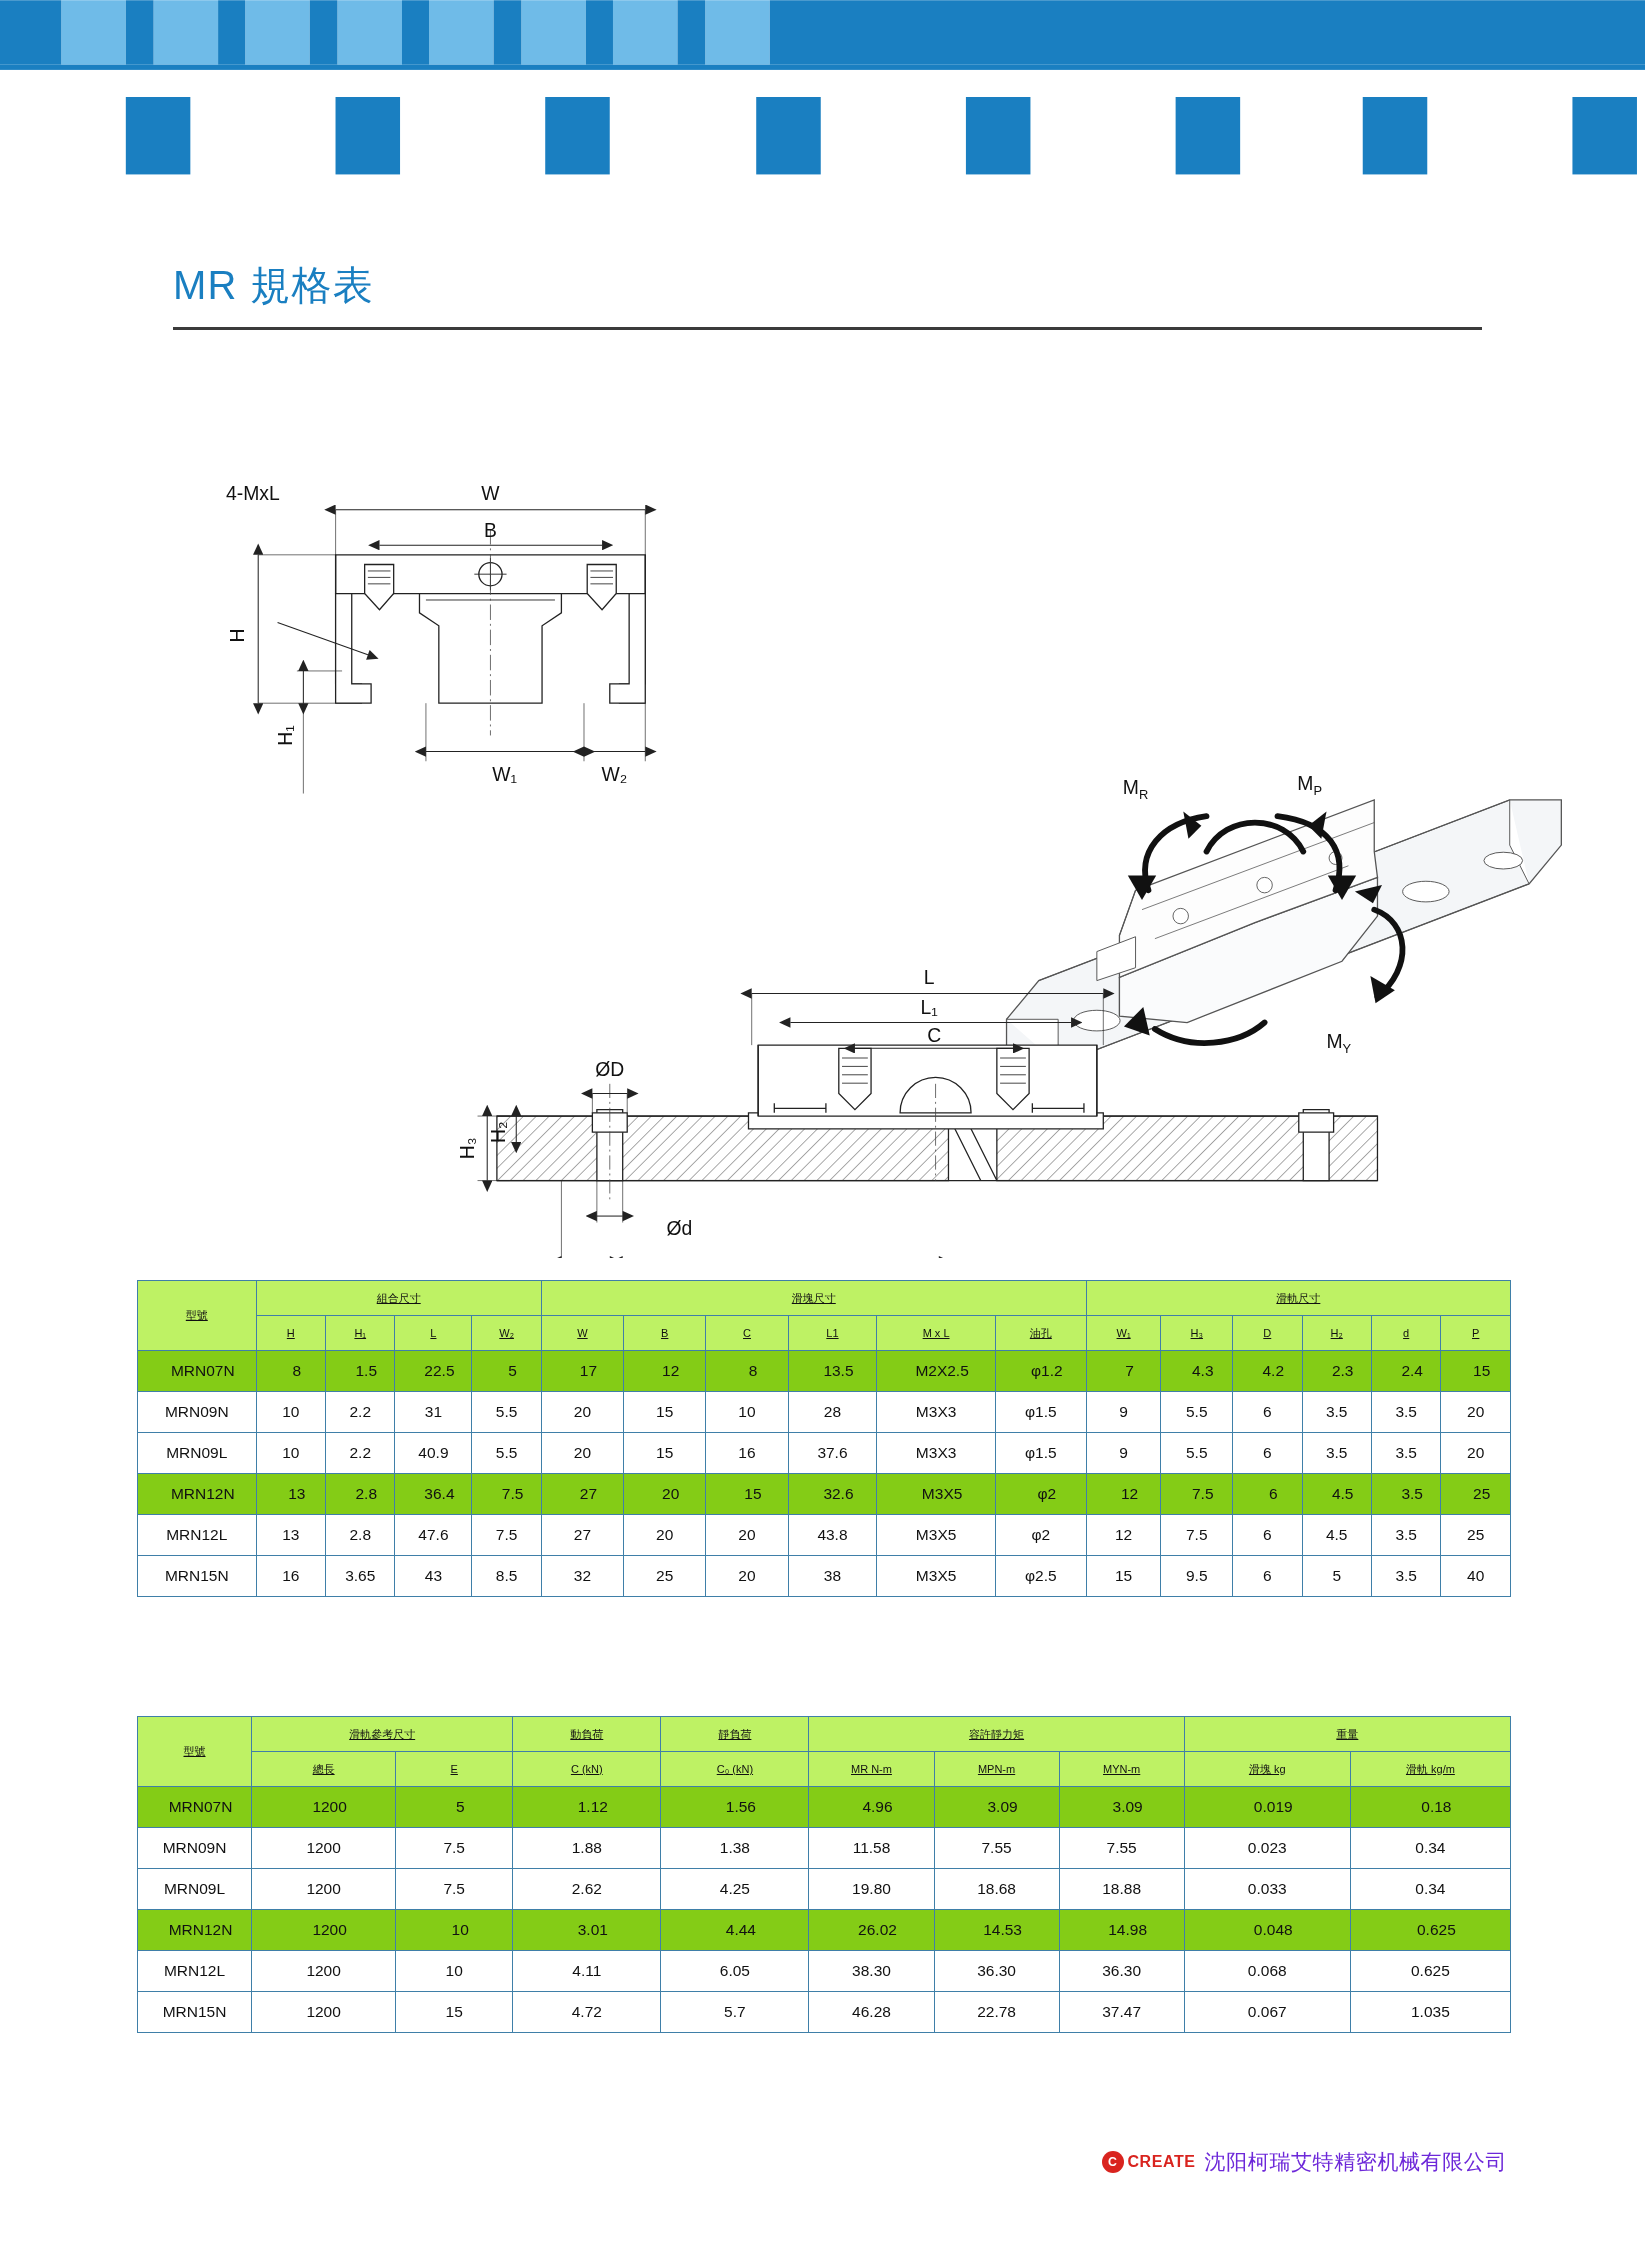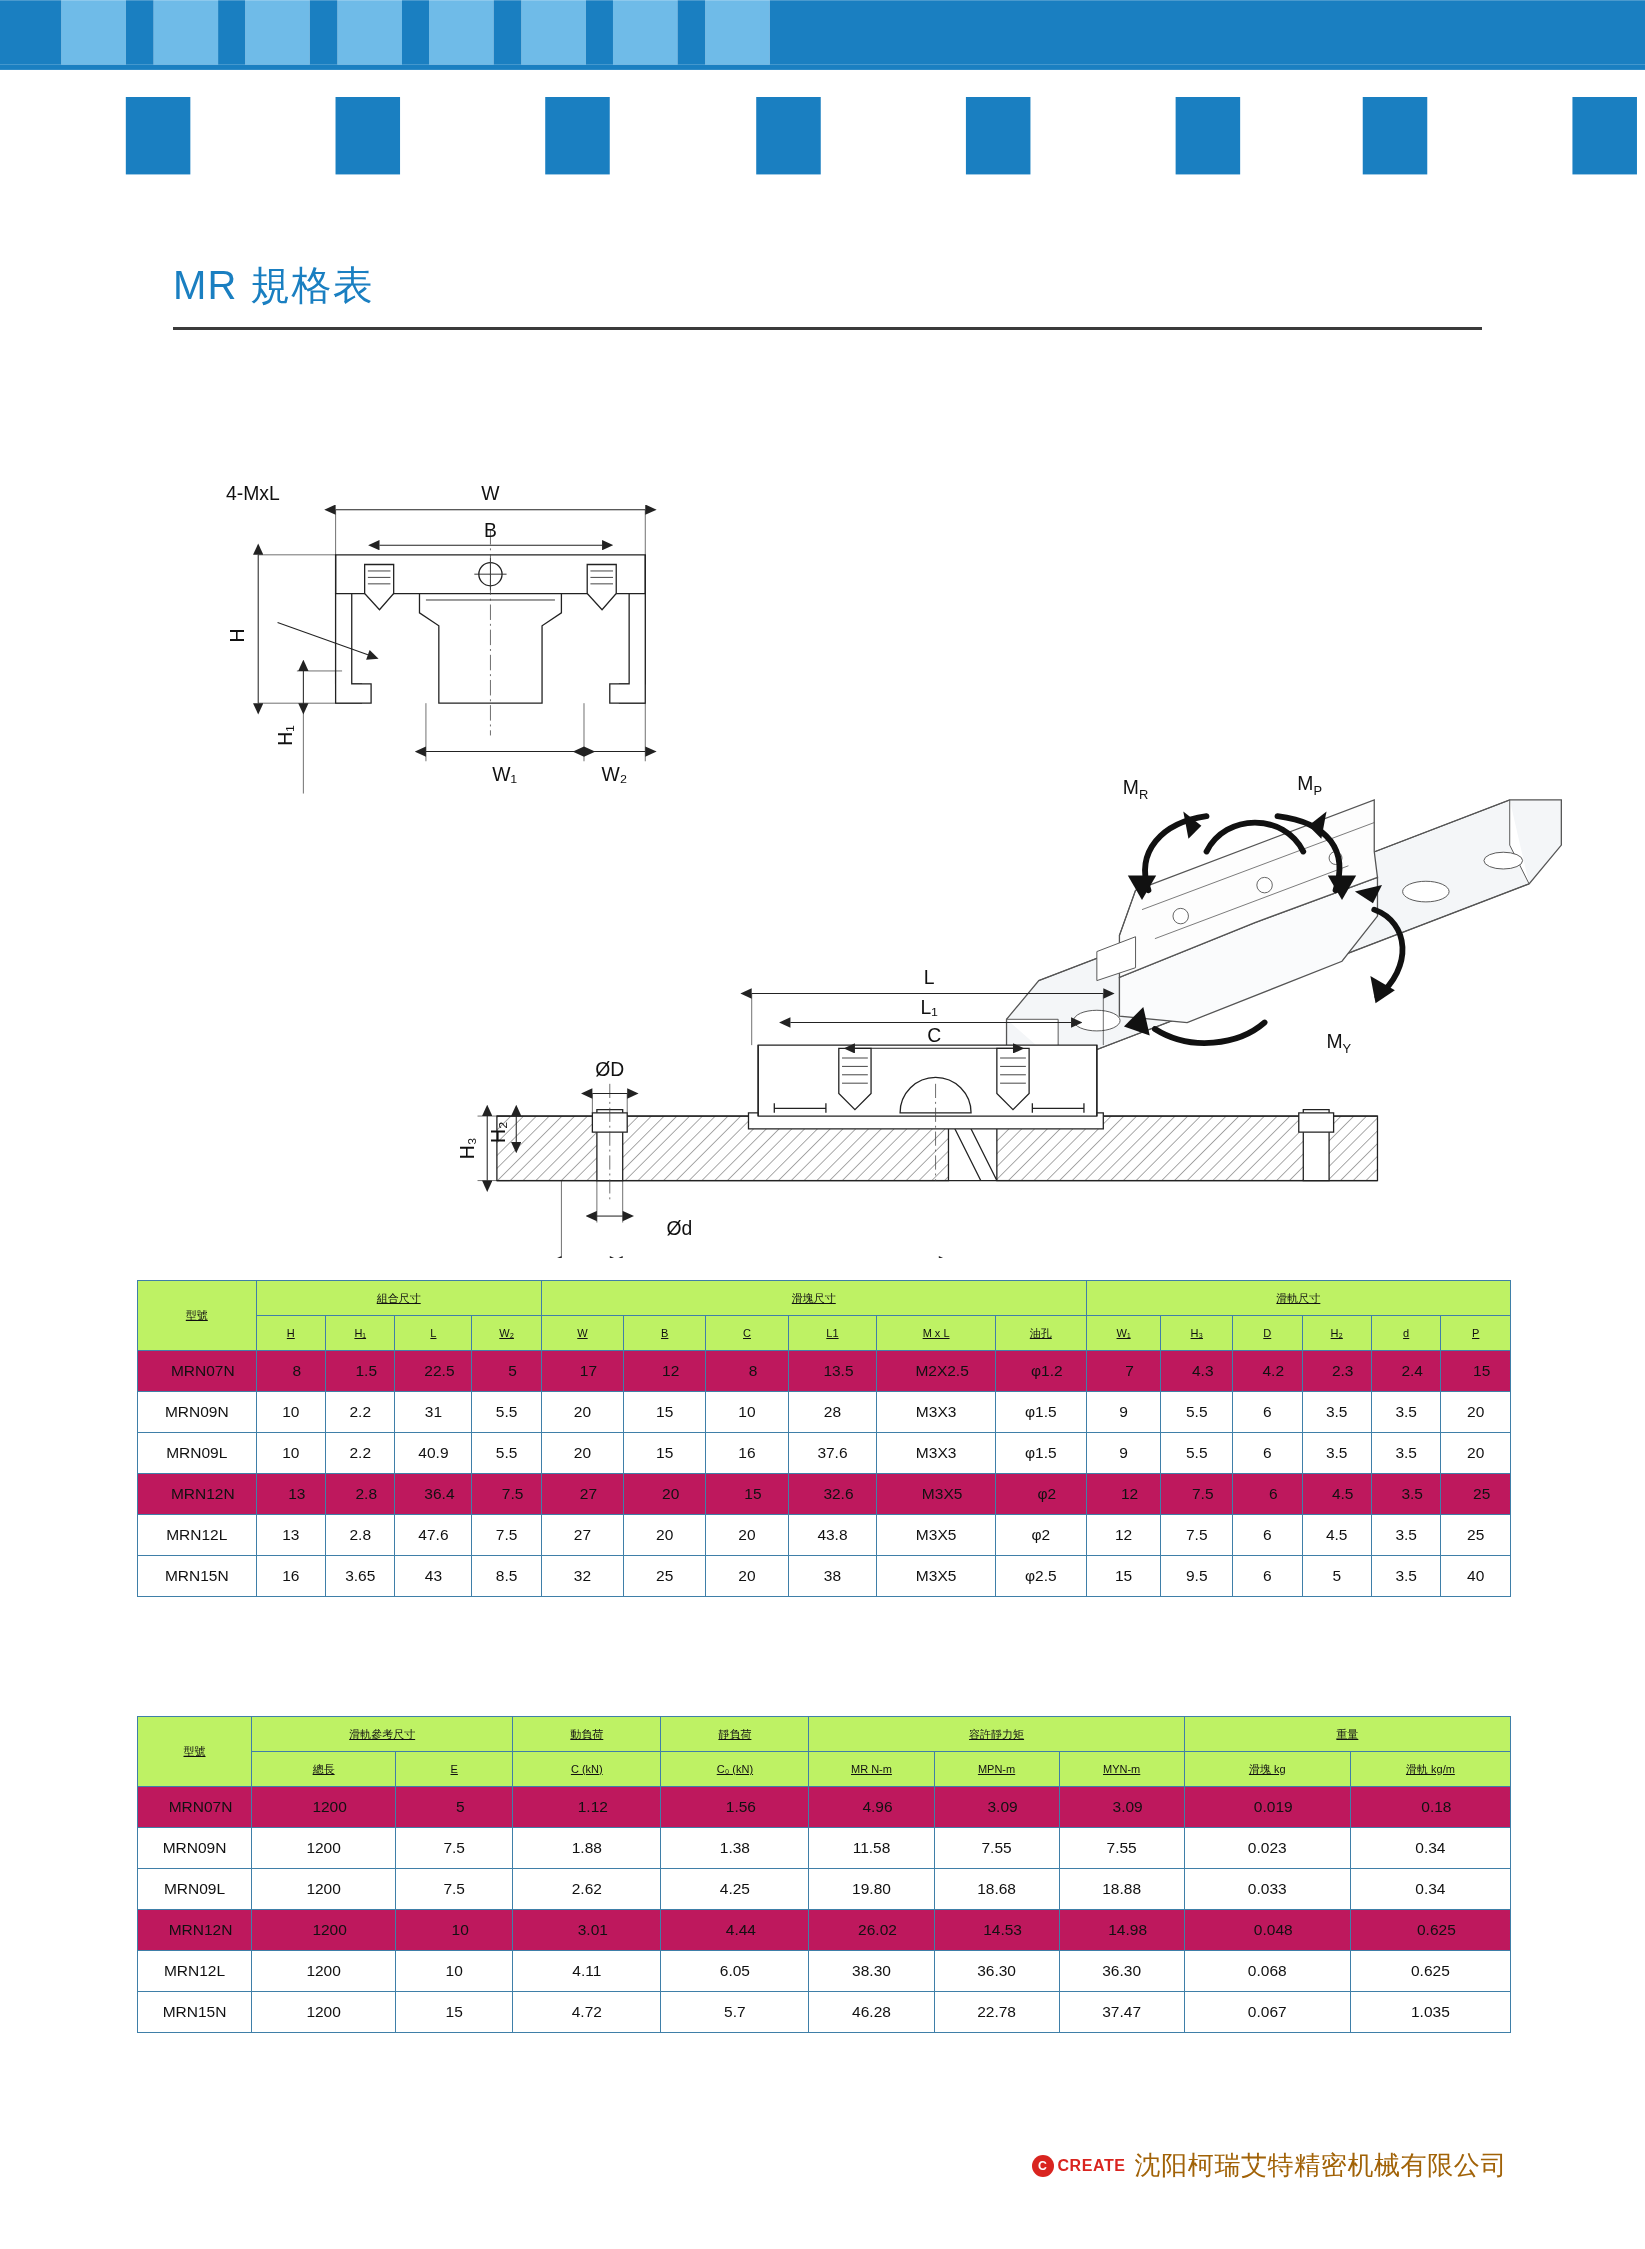--- a/index.html
+++ b/index.html
@@ -81,21 +81,21 @@
     background: #bef264;
     height: 34px;
     font-size: 11px;
     text-decoration: underline;
   }
   table.spec tbody td {
     height: 40px;
     font-size: 15.5px;
   }
   tr.alt td {
-    background: #be185d;
+    background: #84cc16;
     padding-left: 12px;
   }
   tr.plain td {
     background: #ffffff;
   }
   .model-cell {
     font-size: 15.5px;
   }
   .colhead-model {
     font-size: 17px;
@@ -134,22 +134,22 @@
     font-weight: bold;
   }
   .logo-word {
     color: #d9241f;
     font-size: 16px;
     letter-spacing: 0.6px;
     font-weight: bold;
     text-align: center;
   }
   .footer-company {
-    font-size: 26px;
-    color: #a16207;
+    font-size: 21px;
+    color: #6d28d9;
     letter-spacing: 0.6px;
   }
 </style>
 </head>
 <body>
 
 <div class="topbar">
   <svg width="1646" height="194" viewBox="0 0 2551 300">
 
     <rect x="95" y="0" width="100" height="100" fill="#6fbbe8"></rect>

